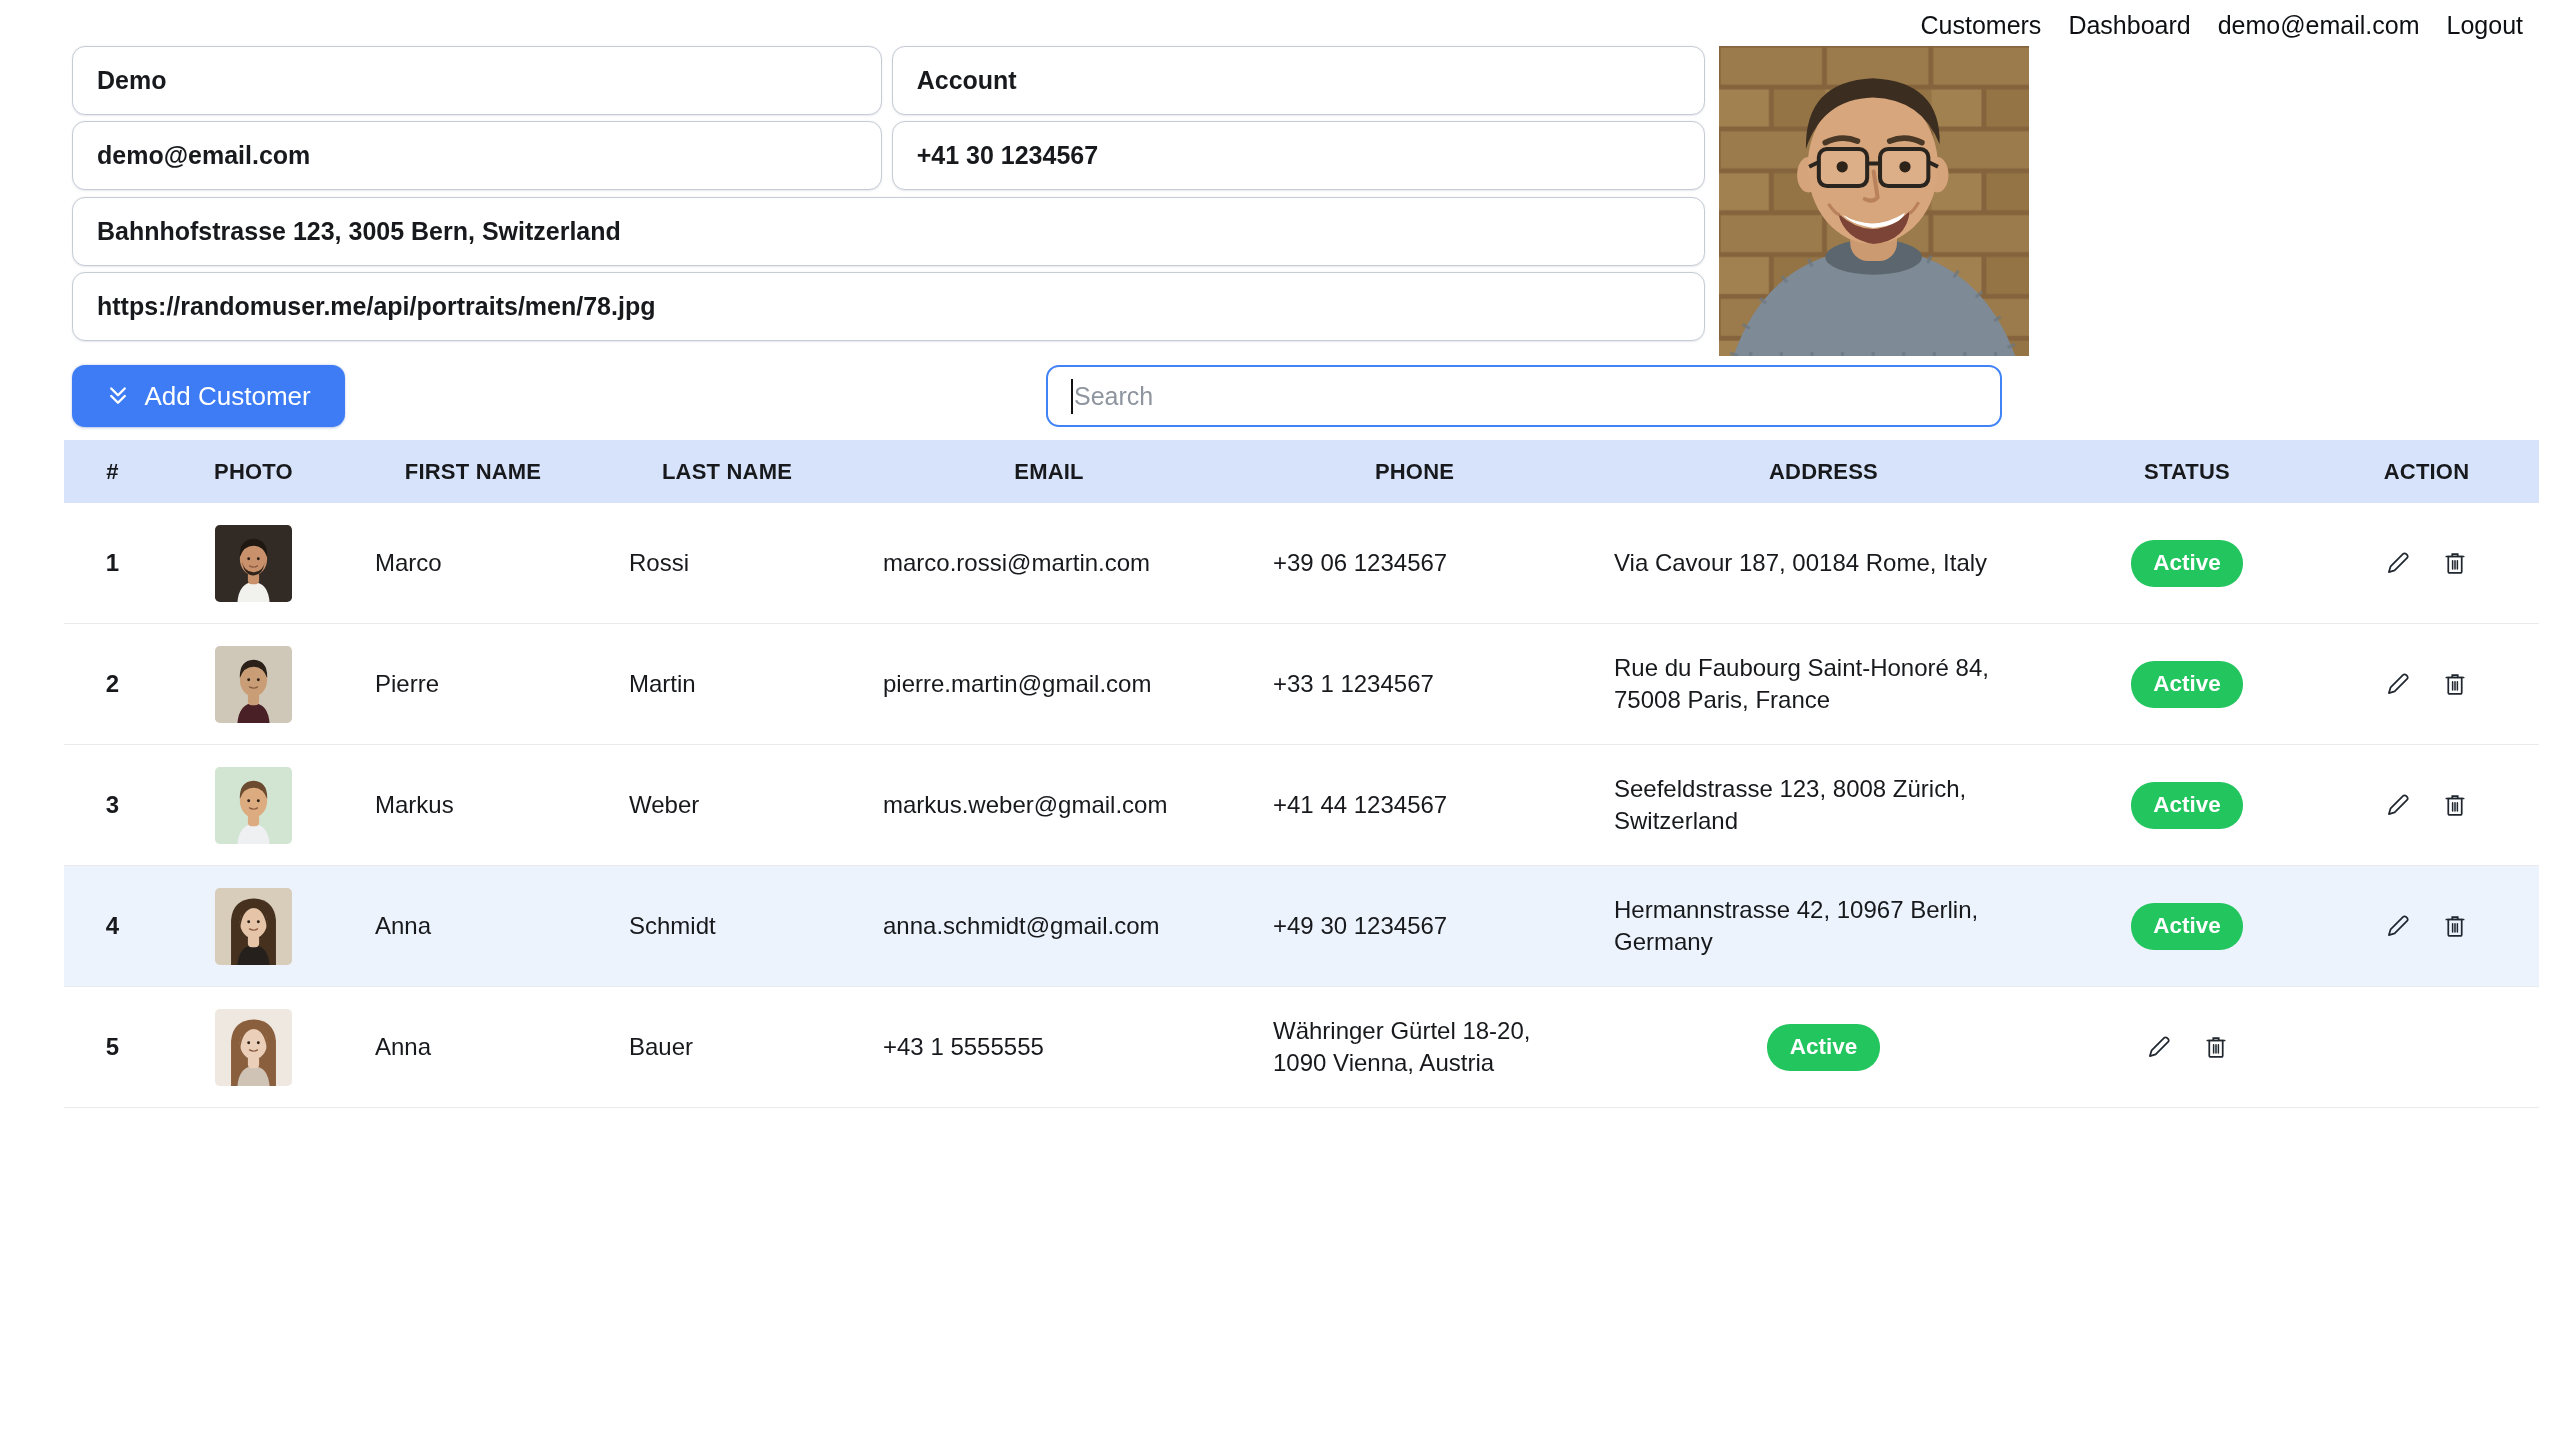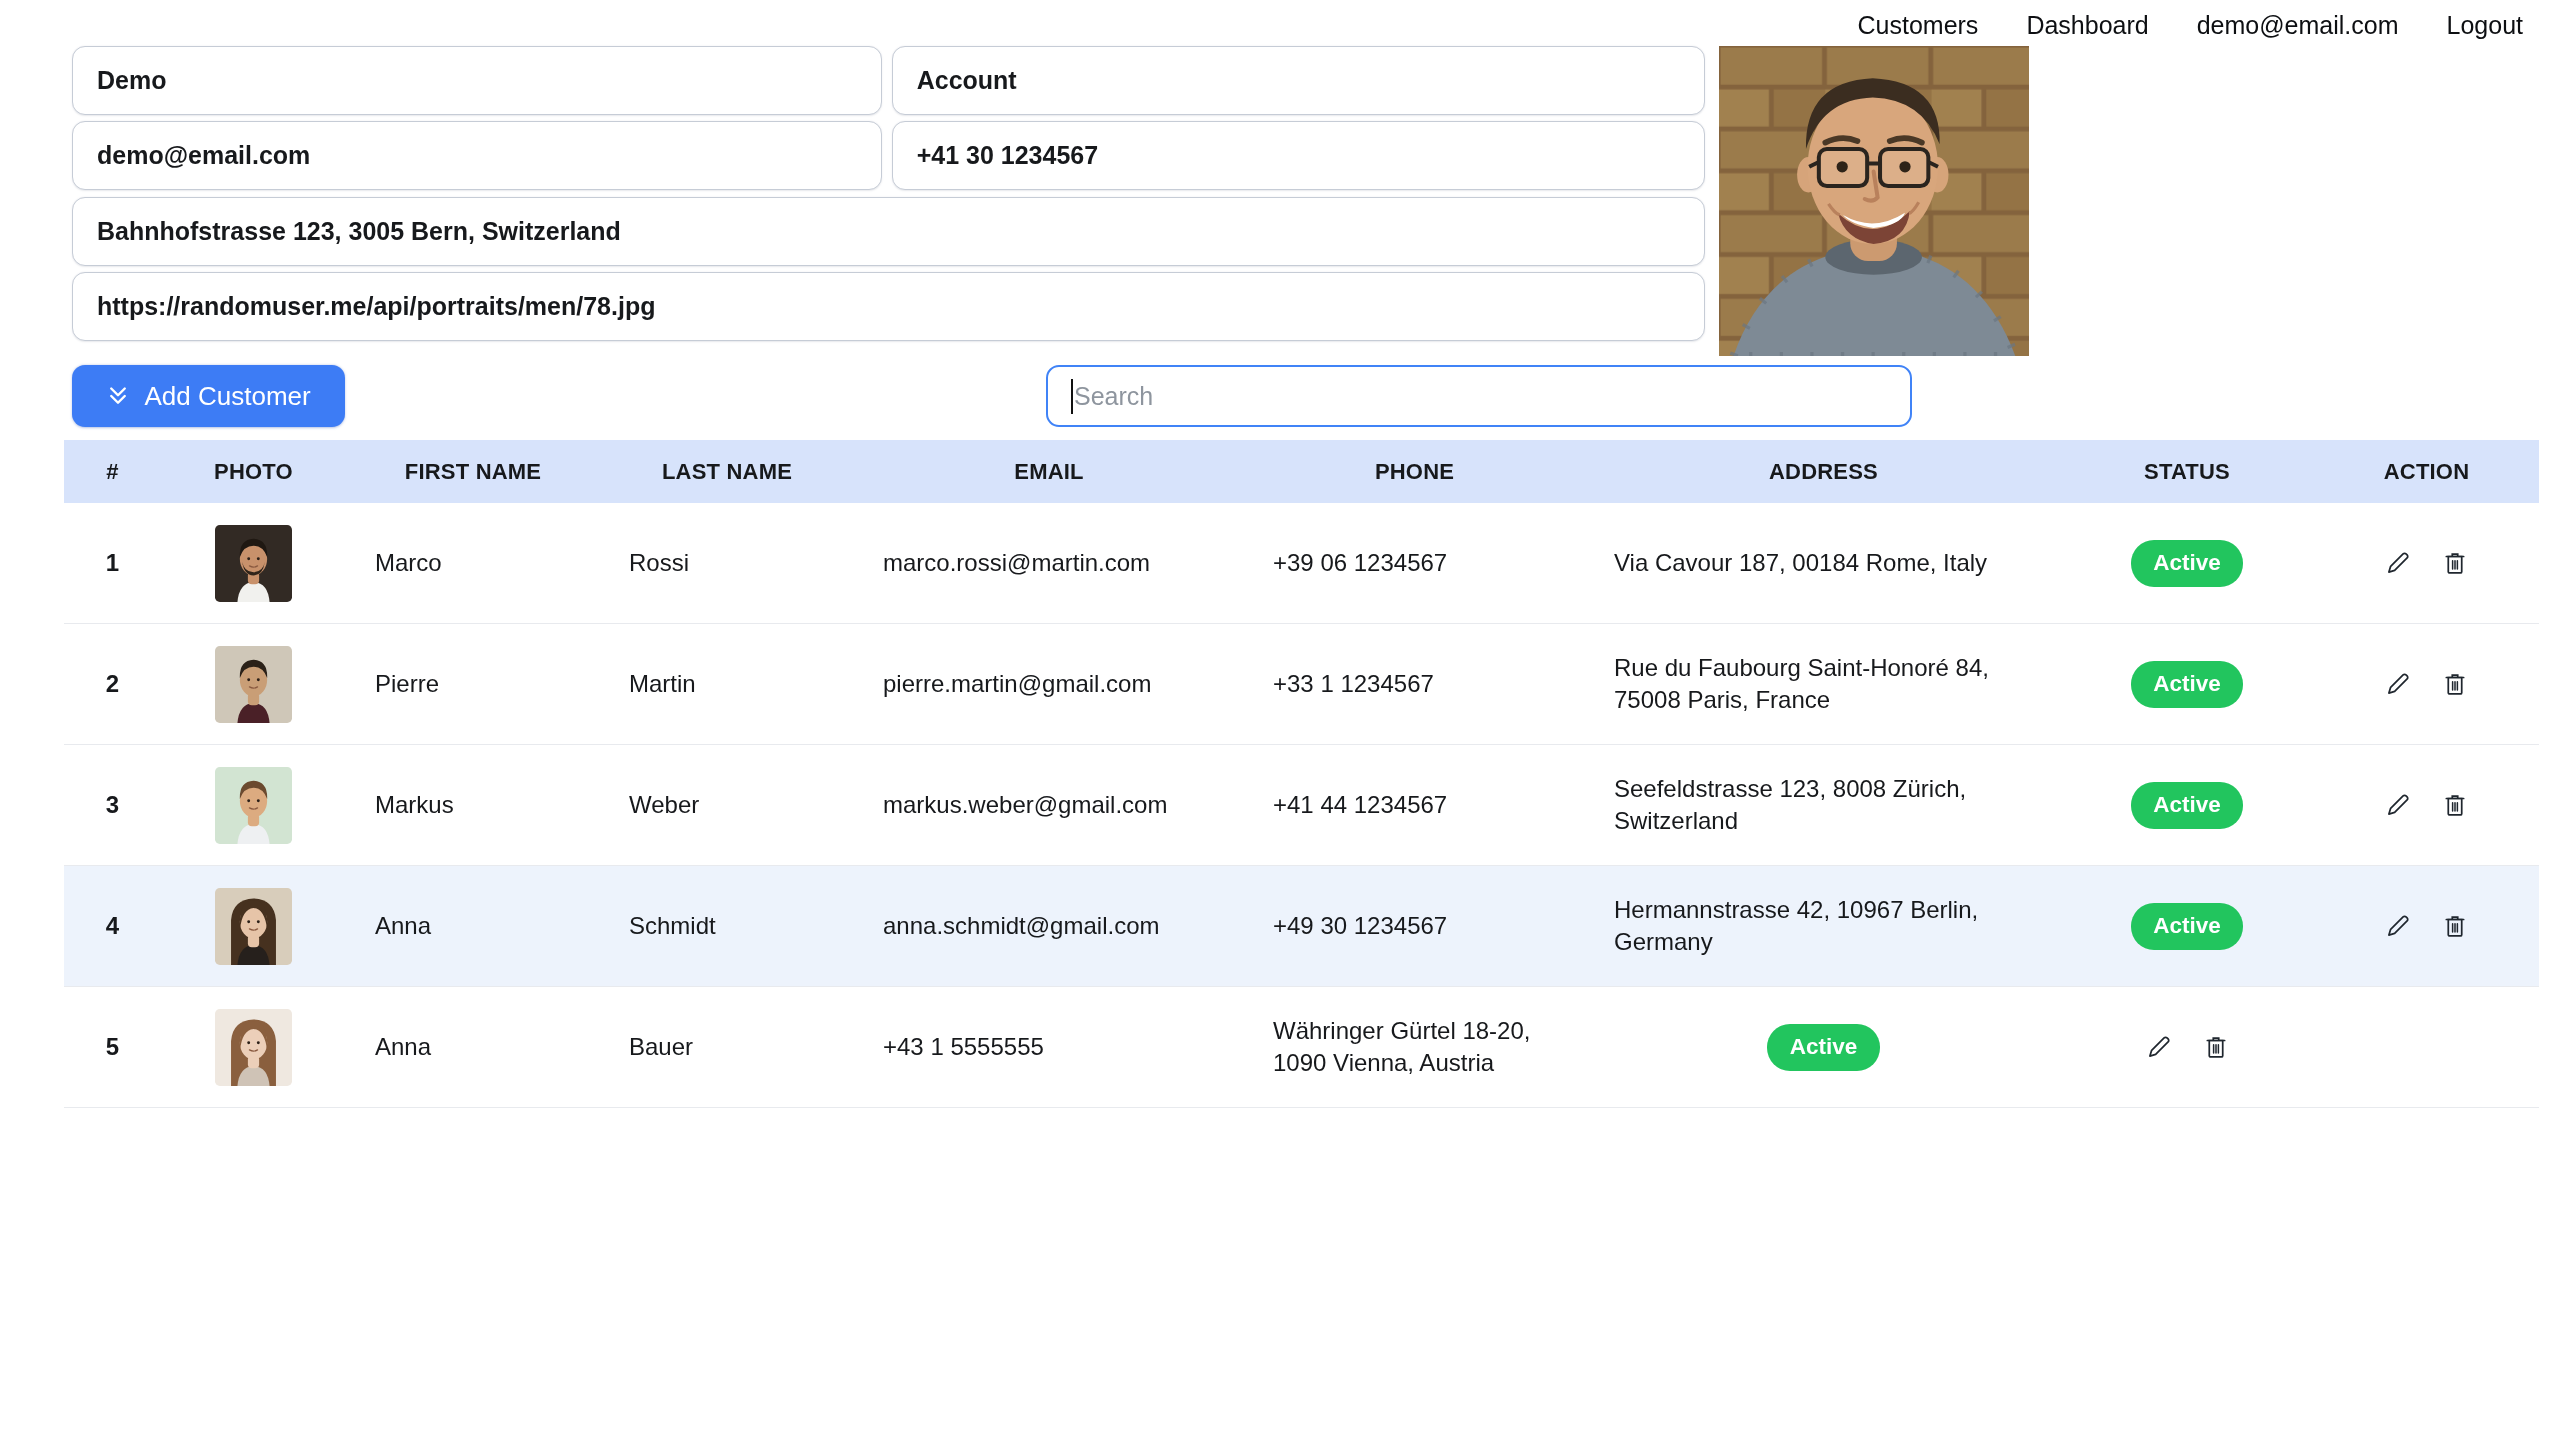--- a/index.html
+++ b/index.html
@@ -8,21 +8,21 @@
     position:relative; width:2576px; height:1449px; overflow:hidden;
     background:#fff; font-family:"Liberation Sans", sans-serif; color:#17191c;
   }
 
   
   .topnav {
     position:absolute; top:0; right:0; height:40px;
     display:flex; align-items:center; gap:27px; padding:11.3px 53px 0 0;
     font-size:25px; color:#0d0f12;
   }
-  .topnav span { cursor:pointer; white-space:nowrap;margin-left:21px; }
+  .topnav span { cursor:pointer; white-space:nowrap; }
 
   
   .form-wrap { position:absolute; left:72px; top:46px; display:flex; gap:13.7px; }
   .fields {
     width:1633px; display:grid;
     grid-template-columns:810px 813px; column-gap:9.7px; row-gap:6.4px;
     align-content:start;
   }
   .fields input {
     height:69px; width:100%;
@@ -37,21 +37,21 @@
 
   
   .actions { position:absolute; left:72px; top:365px; width:2467px; height:62px; }
   .add-btn {
     position:absolute; left:0; top:0; height:62px; padding:12px 34px;
     display:inline-flex; align-items:center; gap:14.5px;
     background:var(--blue,#3d7cf5); color:#fff; border:none; border-radius:13px;
     font-size:26px; font-weight:500; font-family:"Liberation Sans", sans-serif;
     cursor:pointer; box-shadow:0 0.8px 2.4px rgba(40,80,180,.35);
   }
-  .search-wrap { position:absolute; left:974px; top:0; width:866px; height:62px; }
+  .search-wrap { position:absolute; left:974px; top:0; width:956px; height:62px; }
   .search-wrap input {
     width:100%; height:100%;
     border:2.4px solid #4083f7; border-radius:13px;
     padding:0 26px; font-size:25px; color:#17191c; outline:none;
     font-family:"Liberation Sans", sans-serif;
   }
   .search-wrap input::placeholder { color:#8e959e; }
   .caret { position:absolute; left:25px; top:13.7px; width:1.6px; height:35px; background:#111; }
 
   

